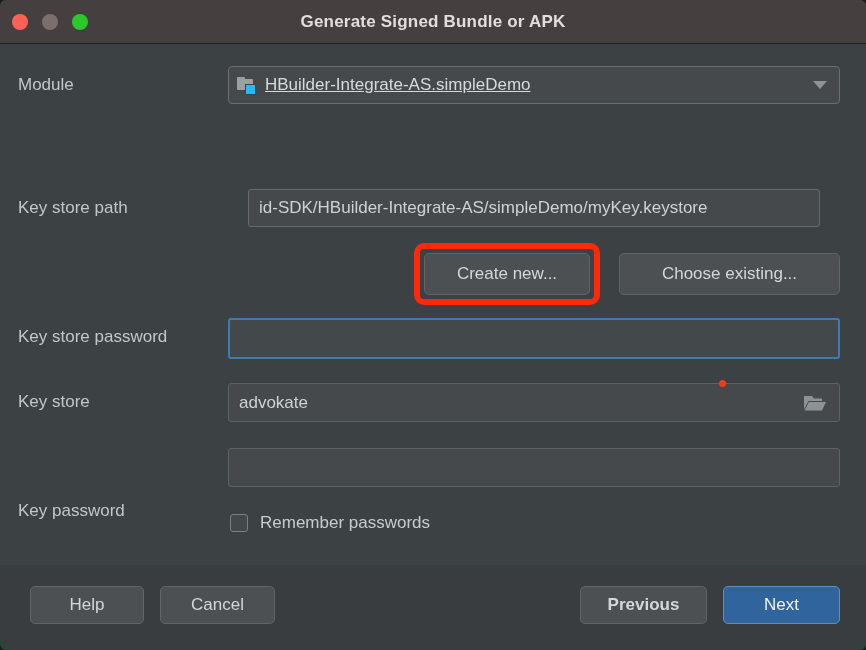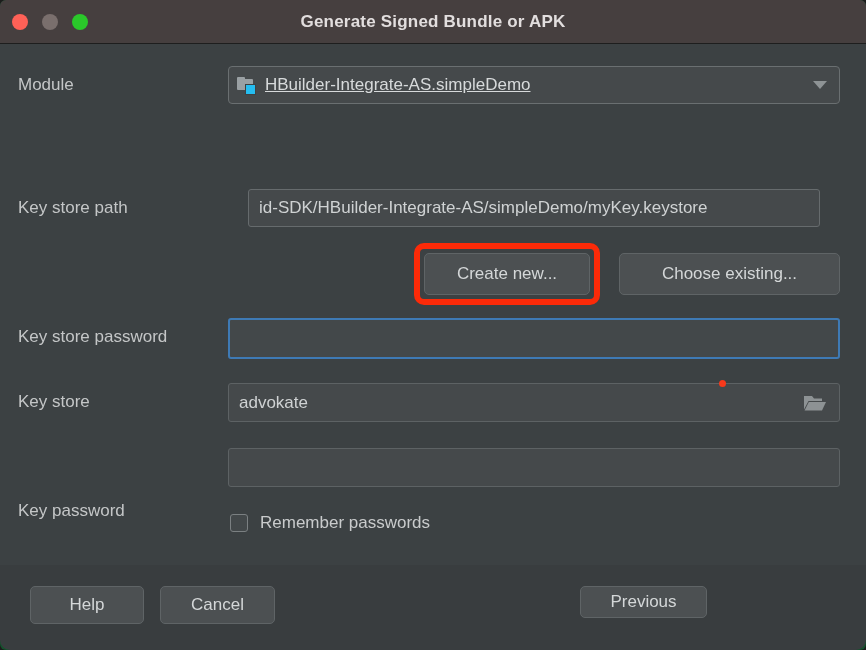--- a/index.html
+++ b/index.html
@@ -291,16 +291,17 @@
     <div class="checkbox-row" style="left:230px; top:469px;">
       <span class="checkbox-box"></span>
       <span class="checkbox-label">Remember passwords</span>
     </div>
 
   </div>
 
   <div class="bottombar">
     <div class="btn" style="left:160px; top:21px; width:115px; height:38px;">Cancel</div>
     <div class="btn" style="left:30px; top:21px; width:114px; height:38px;">Help</div>
-    <div class="btn" style="left:580px; top:21px; width:127px; height:32px;">Previous</div>
+    <div class="btn" style="left:580px; top:21px; width:127px; height:38px;font-weight:bold;">Previous</div>
+    <div class="btn primary" style="left:723px; top:21px; width:117px; height:38px;">Next</div>
   </div>
 
 </div>
 
 </body></html>

